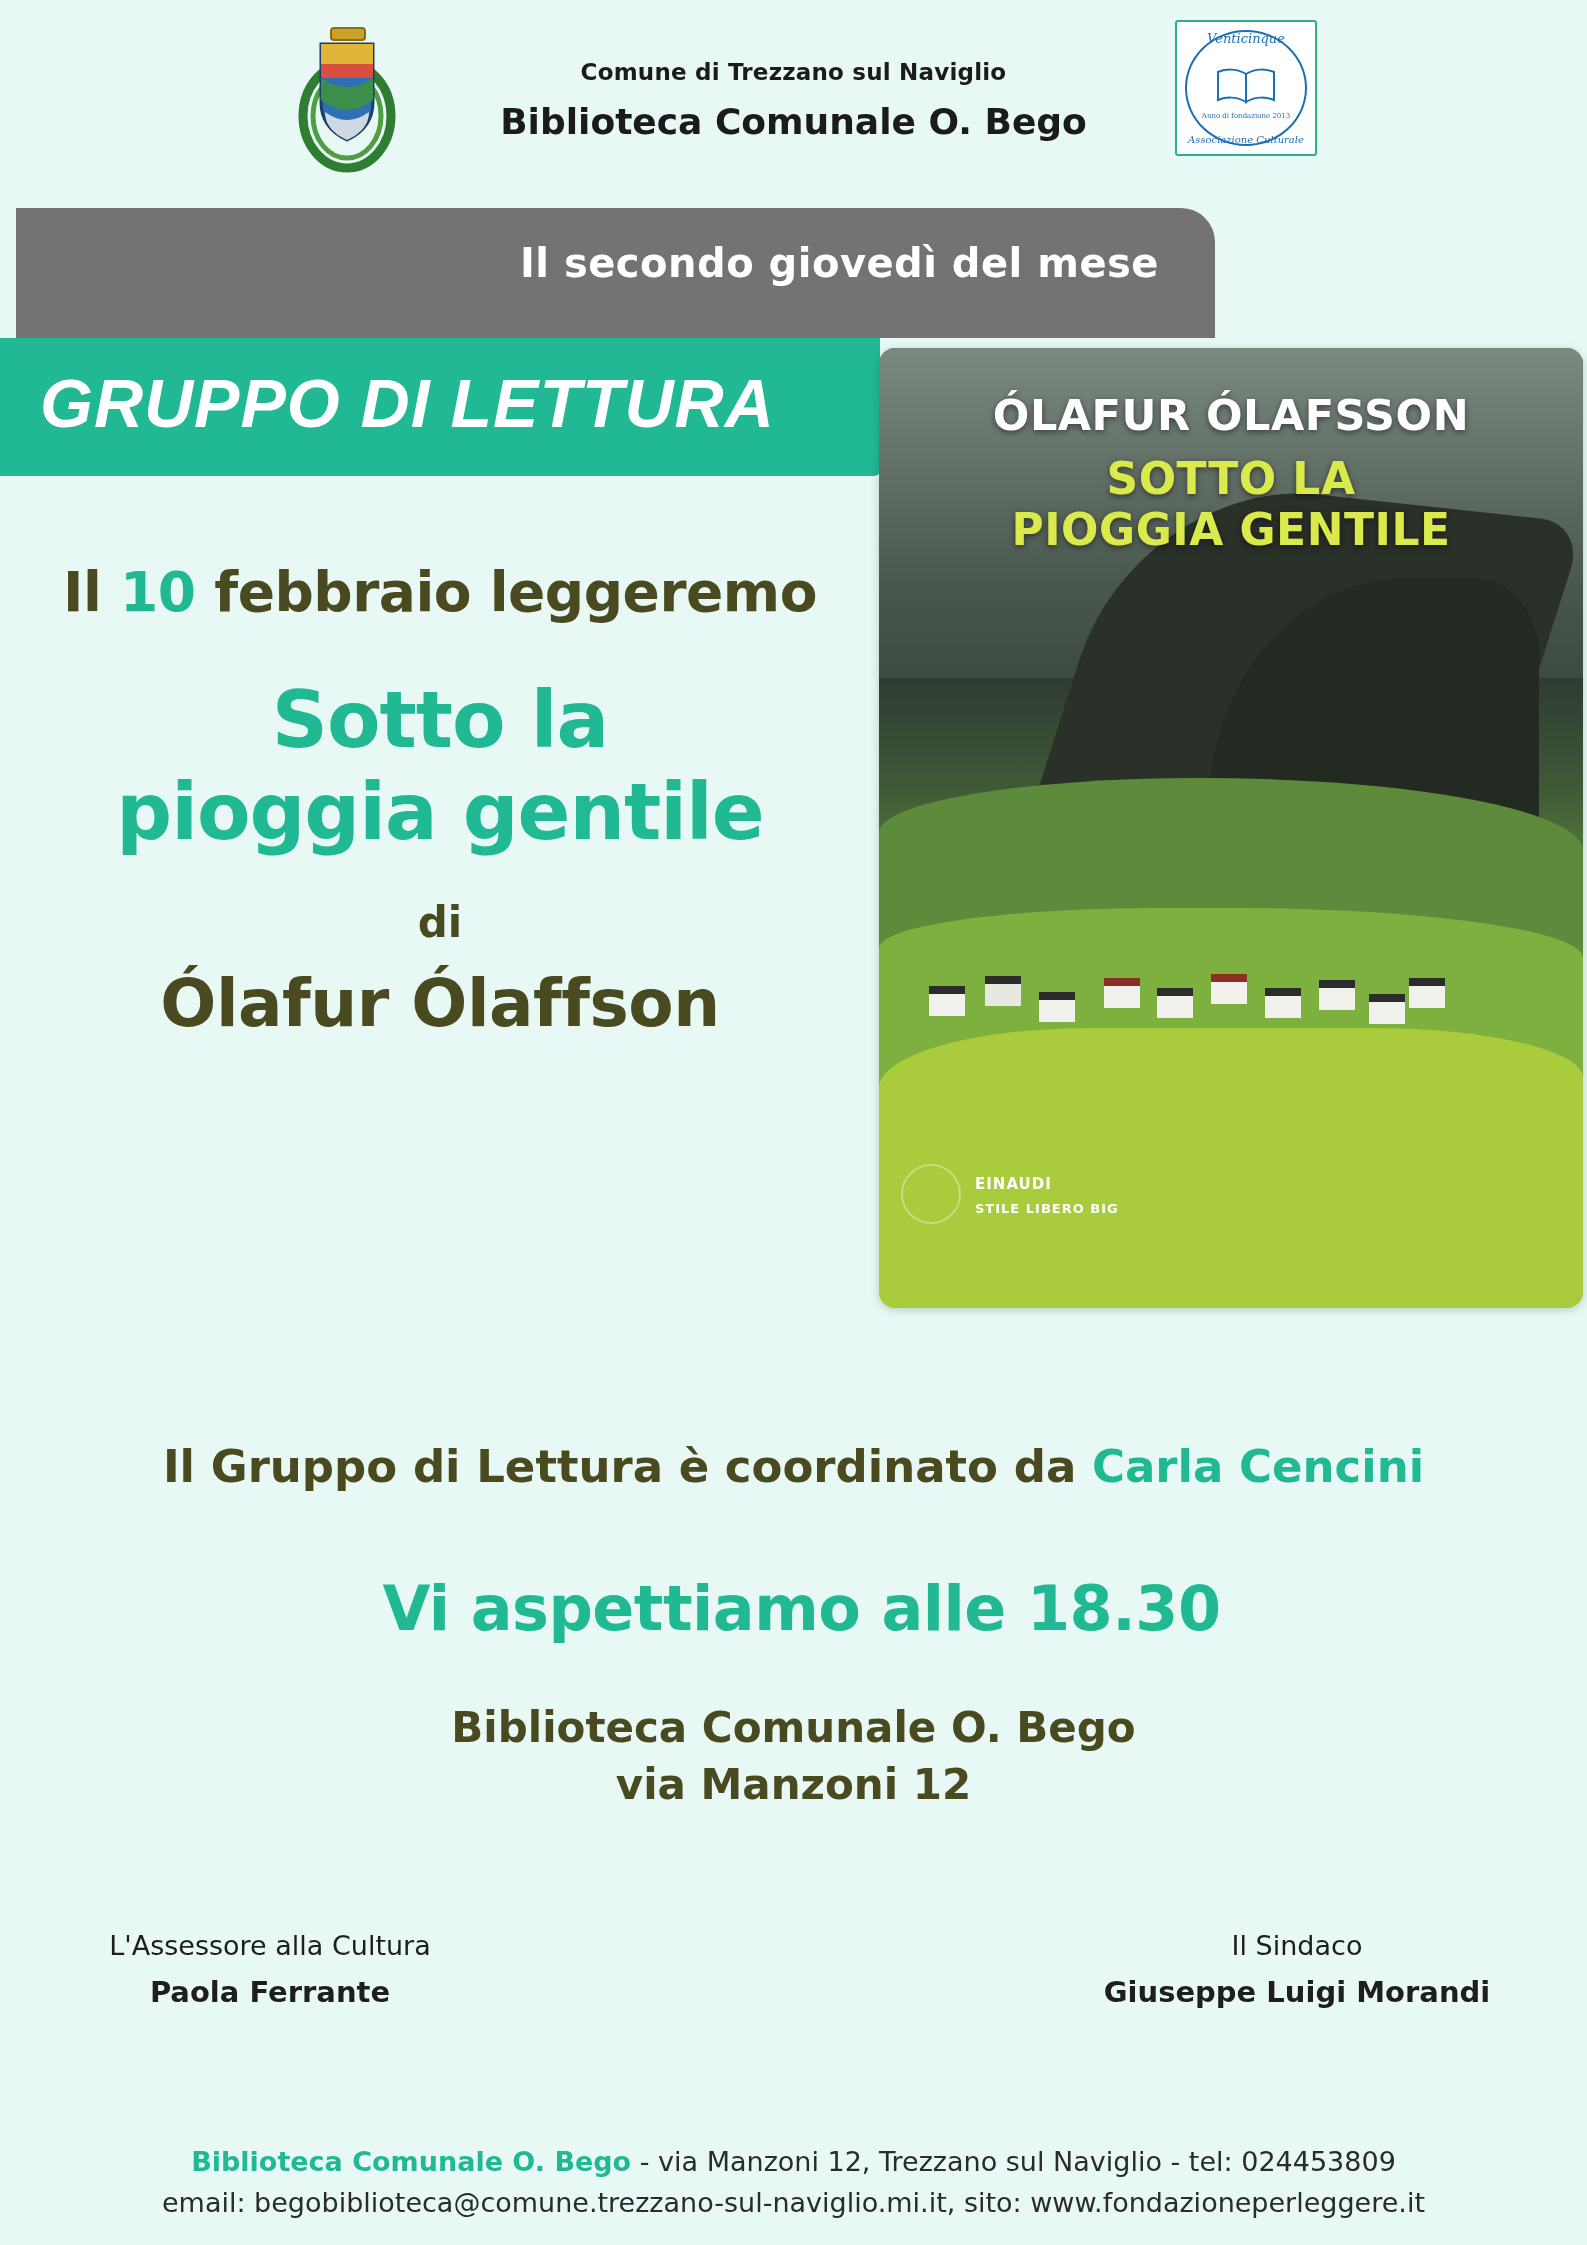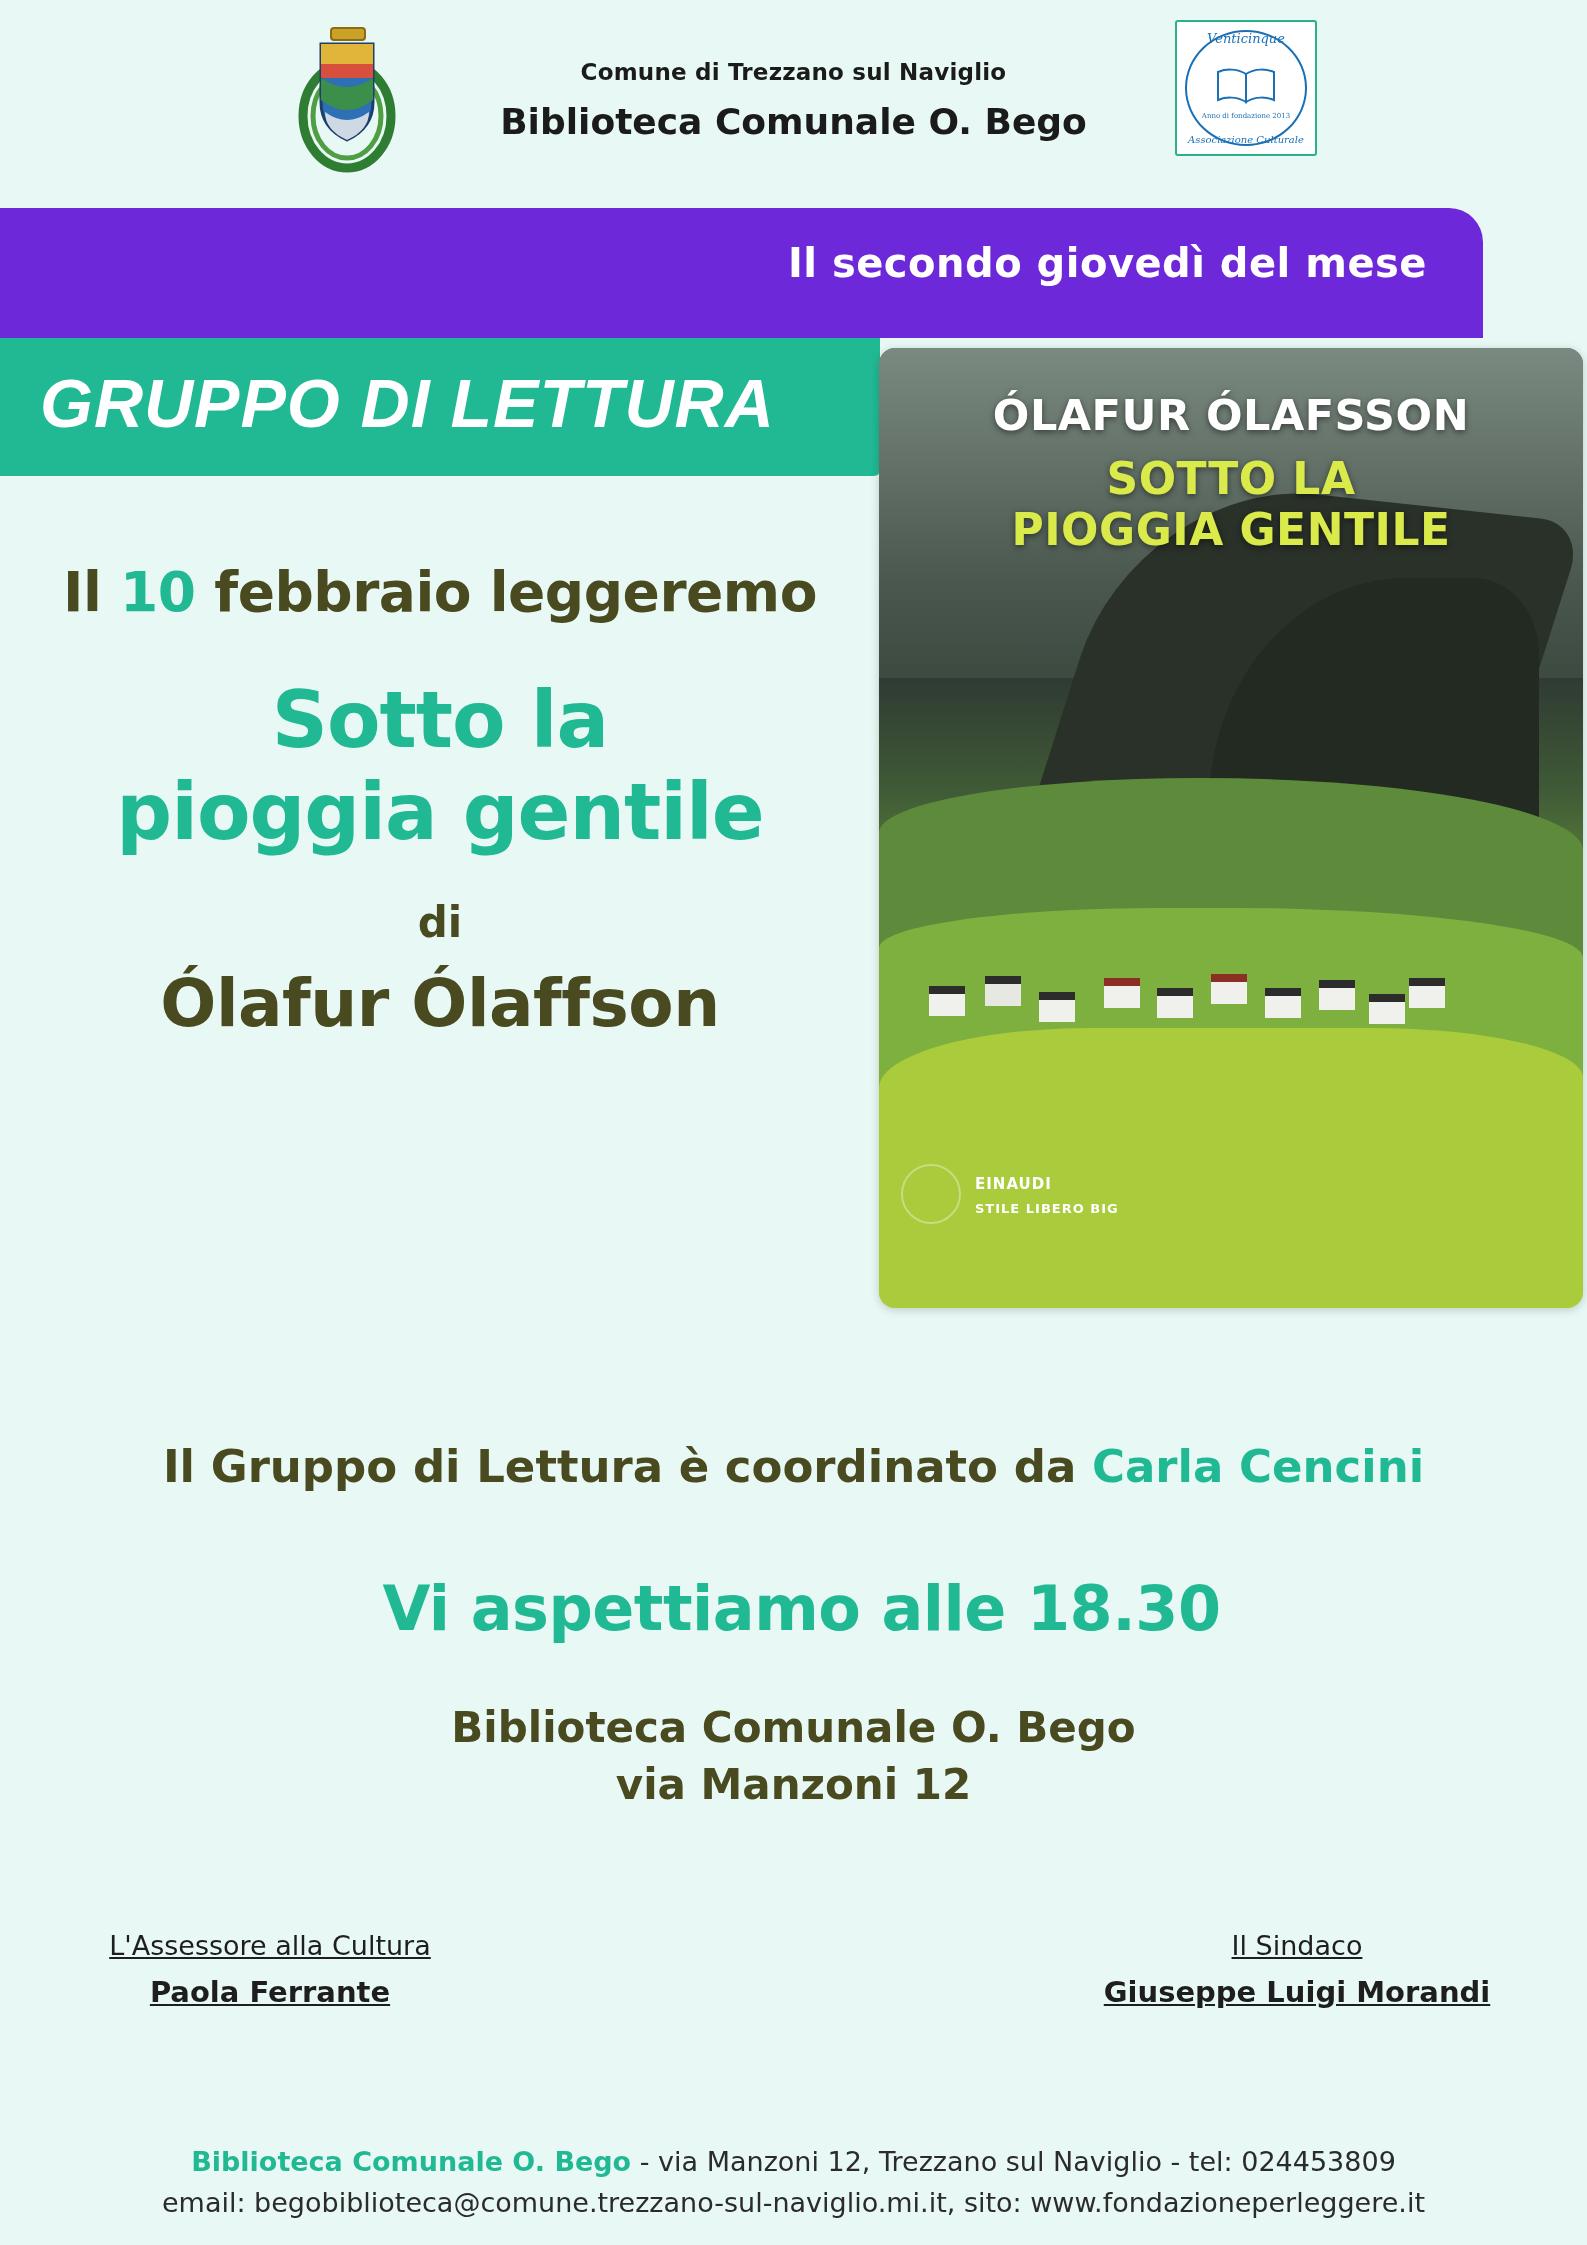--- a/index.html
+++ b/index.html
@@ -103,25 +103,25 @@
     right: 0;
     text-align: center;
     font-size: 7px;
     color: #1a6fb5;
     font-family: "DejaVu Serif", serif;
   }
 
   
   .banner {
     position: absolute;
-    left: 0;
+    left: 16px;
     top: 208px;
-    width: 1483px;
+    width: 1199px;
     height: 130px;
-    background: #6d28d9;
+    background: #737373;
     border-top-right-radius: 34px;
   }
   .banner-text {
     position: absolute;
     right: 56px;
     top: 32px;
     color: #ffffff;
     font-size: 40px;
     font-weight: bold;
     font-family: "DejaVu Sans", sans-serif;
@@ -349,21 +349,20 @@
     color: #4a4a21;
     line-height: 1.35;
   }
 
   
   .sig {
     position: absolute;
     top: 1930px;
     text-align: center;
     color: #1e1e1e;
-    text-decoration: underline;
   }
   .sig .role {
     font-size: 27px;
   }
   .sig .name {
     font-size: 29px;
     font-weight: bold;
     margin-top: 14px;
   }
   .sig-left { left: 50px; width: 440px; }

